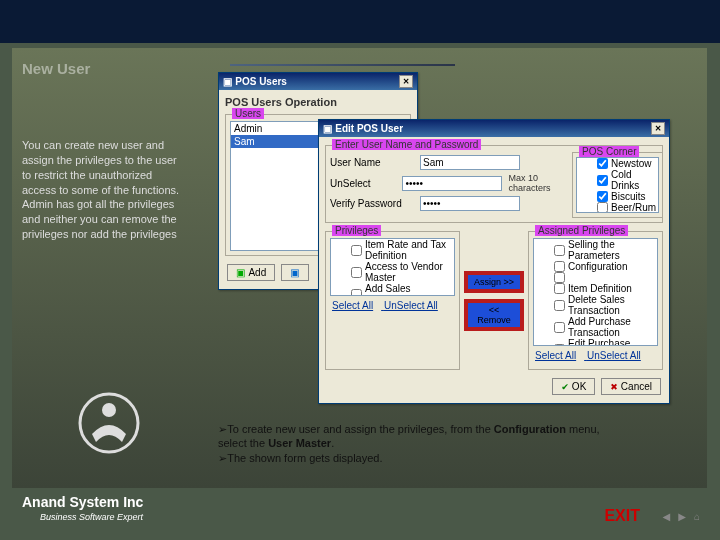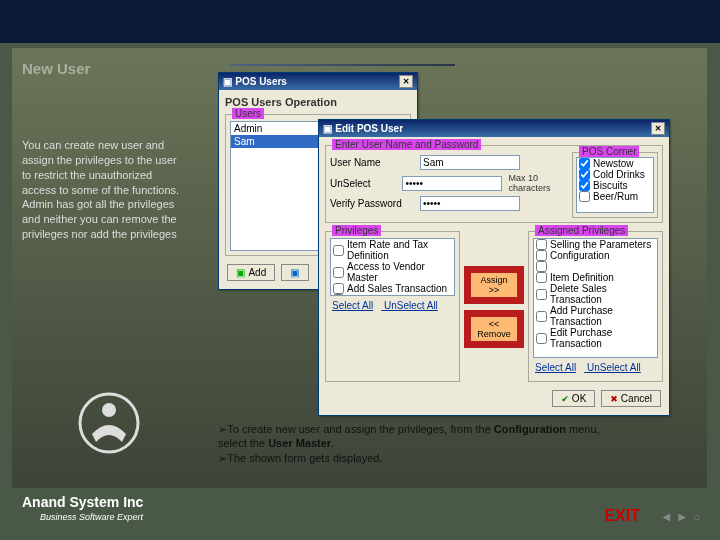--- a/index.html
+++ b/index.html
@@ -85,35 +85,35 @@
 }
 .formrow { display: flex; align-items: center; margin: 3px 0; font-size: 10px; }
 .formrow label { width: 90px; color: #000; }
 .formrow input[type=text], .formrow input[type=password] {
   border: 1px solid #7f9db9; font-size: 10px; padding: 1px 2px; width: 100px;
 }
 .hint { font-size: 9px; color: #333; margin-left: 6px; }
 .chklist {
   background: #fff; border: 1px solid #7f9db9; height: 105px; overflow: hidden;
 }
-.chklist .row { display: flex; align-items: center; padding: 0 2px; font-size: 10px; }
+.chklist .row { display: flex; align-items: center; padding: 0 2px; font-size: 10px; margin-left: 18px; }
 .chklist .row input { margin-right: 3px; width: 11px; height: 11px; }
 .links { font-size: 10px; color: #003399; text-decoration: underline; padding: 4px 2px; }
 .links span { margin-right: 8px; cursor: pointer; }
 .btnrow { display: flex; justify-content: flex-end; gap: 6px; padding: 4px; }
 .winbtn {
   background: #ece9d8; border: 1px solid #888; font-size: 10px;
   padding: 2px 8px; display: inline-flex; align-items: center; gap: 3px;
   cursor: pointer;
 }
 .winbtn.ok::before { content: "✔"; color: green; font-size: 9px; }
 .winbtn.cancel::before { content: "✖"; color: #b00; font-size: 9px; }
 .midbtns { display: flex; flex-direction: column; gap: 6px; align-items: center; justify-content: center; }
 .midbtn {
-  background: #fdba74; border: 7px solid #b91c1c; font-size: 9px; padding: 2px 4px;
+  background: #1d4ed8; border: 4px solid #b91c1c; font-size: 9px; padding: 2px 4px;
   width: 60px; text-align: center; cursor: pointer;
 }
 .divider-line {
   position: absolute; top: 64px; left: 230px; width: 225px; height: 2px;
   background: linear-gradient(to right, #4e647f, #2a3448);
 }
 </style>
 </head>
 <body>
 
@@ -250,21 +250,21 @@
           <span>Select All</span>
           <span>UnSelect All</span>
         </div>
       </div>
       <div class="midbtns">
         <div class="midbtn">Assign &gt;&gt;</div>
         <div class="midbtn">&lt;&lt; Remove</div>
       </div>
       <div class="groupbox" style="flex:1">
         <div class="legend">Assigned Privileges</div>
-        <div class="chklist" style="height:120px" id="assigned-list">
+        <div class="chklist" style="height:108px" id="assigned-list">
             <div class="row">
               <input type="checkbox" style="">
               <span>Selling the Parameters</span>
             </div>
             <div class="row">
               <input type="checkbox" style="">
               <span>Configuration</span>
             </div>
             <div class="row">
               <input type="checkbox" style="">

